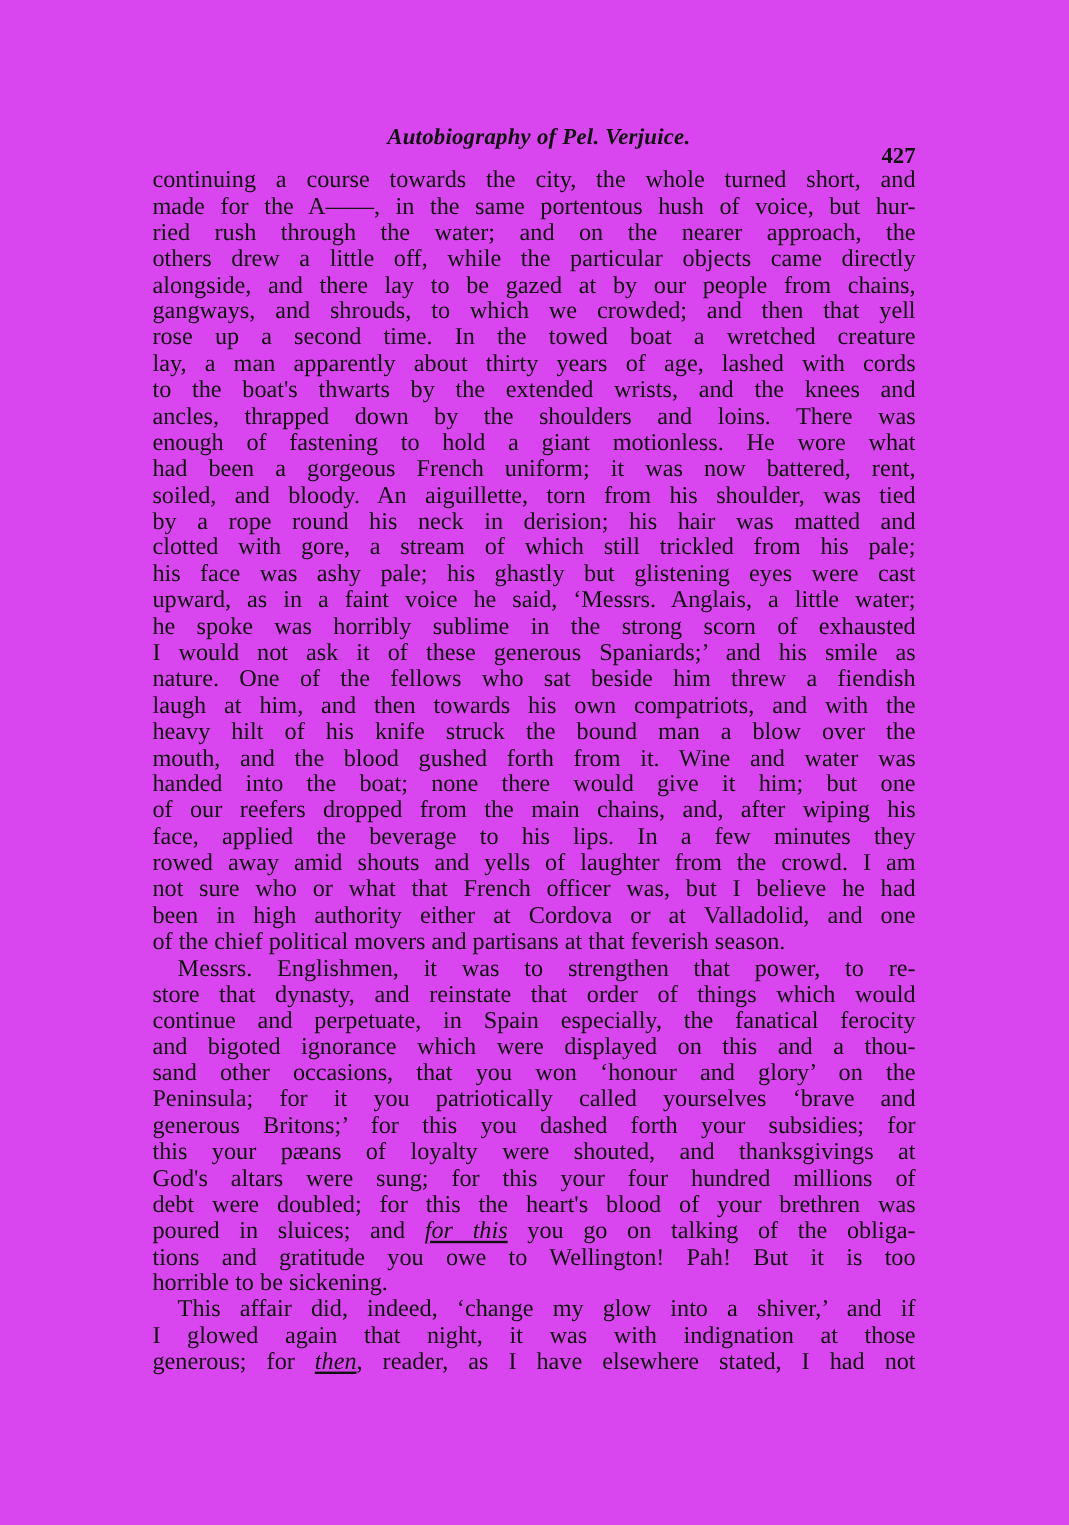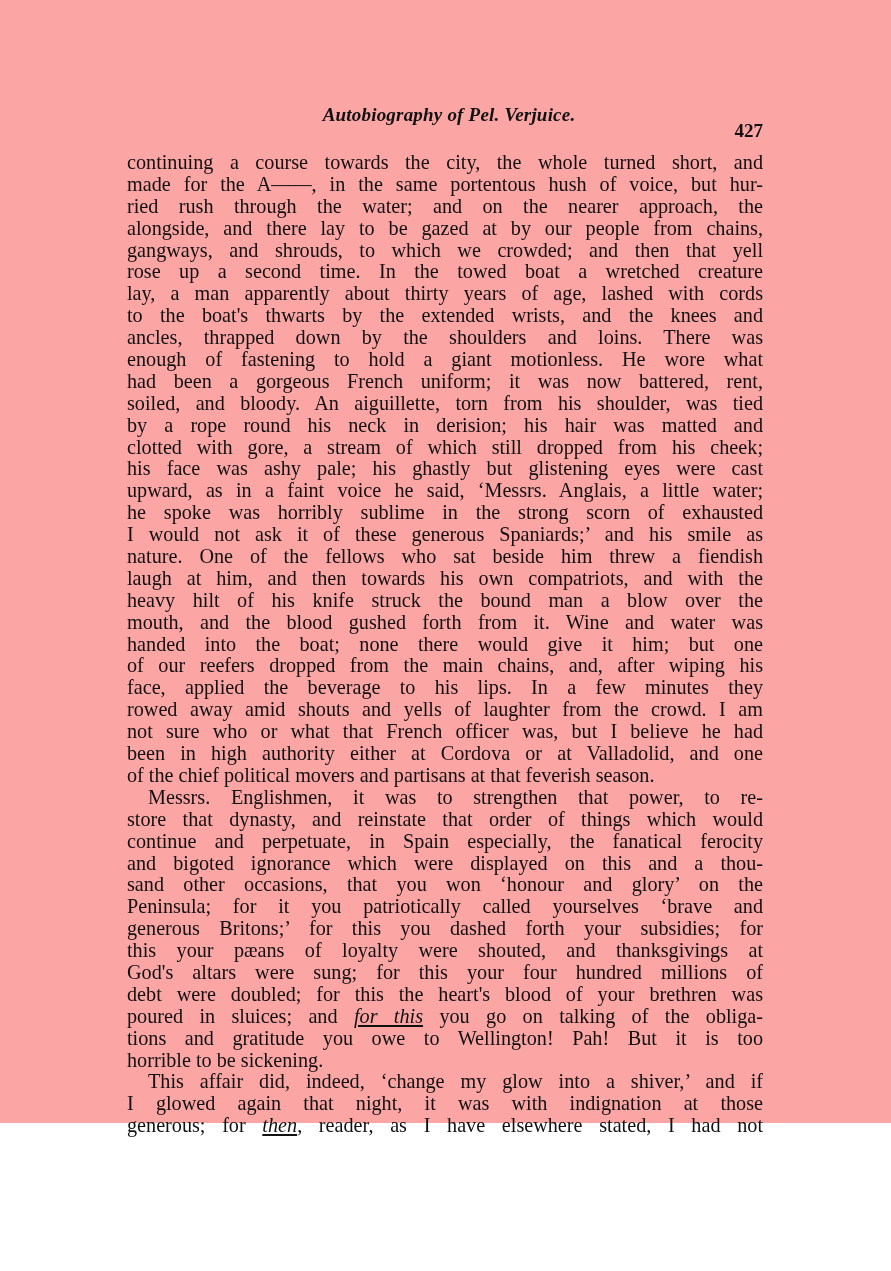--- a/index.html
+++ b/index.html
@@ -12,22 +12,22 @@
       height: 1271px;
       position: relative;
       overflow: hidden;
       font-family: "Liberation Serif", "DejaVu Serif", serif;
       color: #111111;
     }
     .page {
       position: absolute;
       left: 0; top: 0;
       width: 891px;
-      height: 1123px;
-      background: #fca5a5;
+      height: 1271px;
+      background: #d946ef;
     }
     .running-head {
       position: absolute;
       top: 104px;
       left: 127px;
       width: 636px;
       height: 26px;
     }
     .running-title {
       position: absolute;
@@ -43,21 +43,21 @@
     }
     .page-number {
       position: absolute;
       right: 0;
       top: 16px;
       font-weight: bold;
       font-size: 19px;
     }
     .body-text {
       position: absolute;
-      top: 152px;
+      top: 140px;
       left: 127px;
       width: 636px;
       font-size: 20.2px;
       line-height: 21.9px;
     }
     .line {
       display: block;
       height: 21.9px;
       white-space: nowrap;
       text-align: justify;
@@ -81,31 +81,32 @@
     <span class="running-title">Autobiography of Pel. Verjuice.</span>
     <span class="page-number">427</span>
   </div>
 
   <div class="body-text">
 
     <div class="paragraph">
       <span class="line">continuing a course towards the city, the whole turned short, and</span>
       <span class="line">made for the A——, in the same portentous hush of voice, but hur-</span>
       <span class="line">ried rush through the water; and on the nearer approach, the</span>
+      <span class="line">others drew a little off, while the particular objects came directly</span>
       <span class="line">alongside, and there lay to be gazed at by our people from chains,</span>
       <span class="line">gangways, and shrouds, to which we crowded; and then that yell</span>
       <span class="line">rose up a second time. In the towed boat a wretched creature</span>
       <span class="line">lay, a man apparently about thirty years of age, lashed with cords</span>
       <span class="line">to the boat's thwarts by the extended wrists, and the knees and</span>
       <span class="line">ancles, thrapped down by the shoulders and loins. There was</span>
       <span class="line">enough of fastening to hold a giant motionless. He wore what</span>
       <span class="line">had been a gorgeous French uniform; it was now battered, rent,</span>
       <span class="line">soiled, and bloody. An aiguillette, torn from his shoulder, was tied</span>
       <span class="line">by a rope round his neck in derision; his hair was matted and</span>
-      <span class="line">clotted with gore, a stream of which still dropped from his cheek;</span>
+      <span class="line">clotted with gore, a stream of which still trickled from his pale;</span>
       <span class="line">his face was ashy pale; his ghastly but glistening eyes were cast</span>
       <span class="line">upward, as in a faint voice he said, ‘Messrs. Anglais, a little water;</span>
       <span class="line">he spoke was horribly sublime in the strong scorn of exhausted</span>
       <span class="line">I would not ask it of these generous Spaniards;’ and his smile as</span>
       <span class="line">nature. One of the fellows who sat beside him threw a fiendish</span>
       <span class="line">laugh at him, and then towards his own compatriots, and with the</span>
       <span class="line">heavy hilt of his knife struck the bound man a blow over the</span>
       <span class="line">mouth, and the blood gushed forth from it. Wine and water was</span>
       <span class="line">handed into the boat; none there would give it him; but one</span>
       <span class="line">of our reefers dropped from the main chains, and, after wiping his</span>

